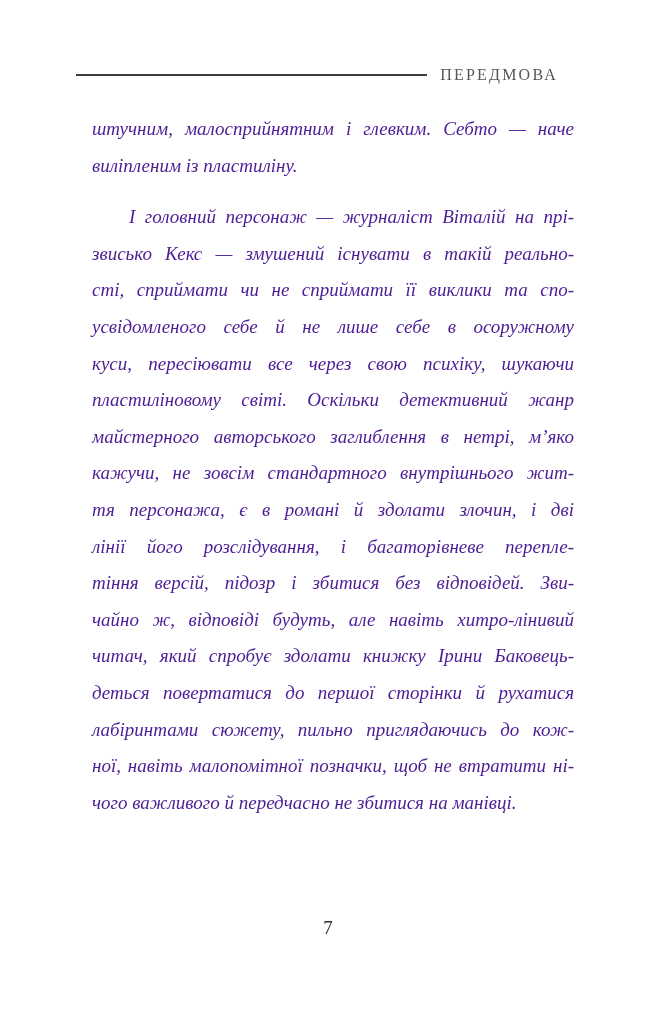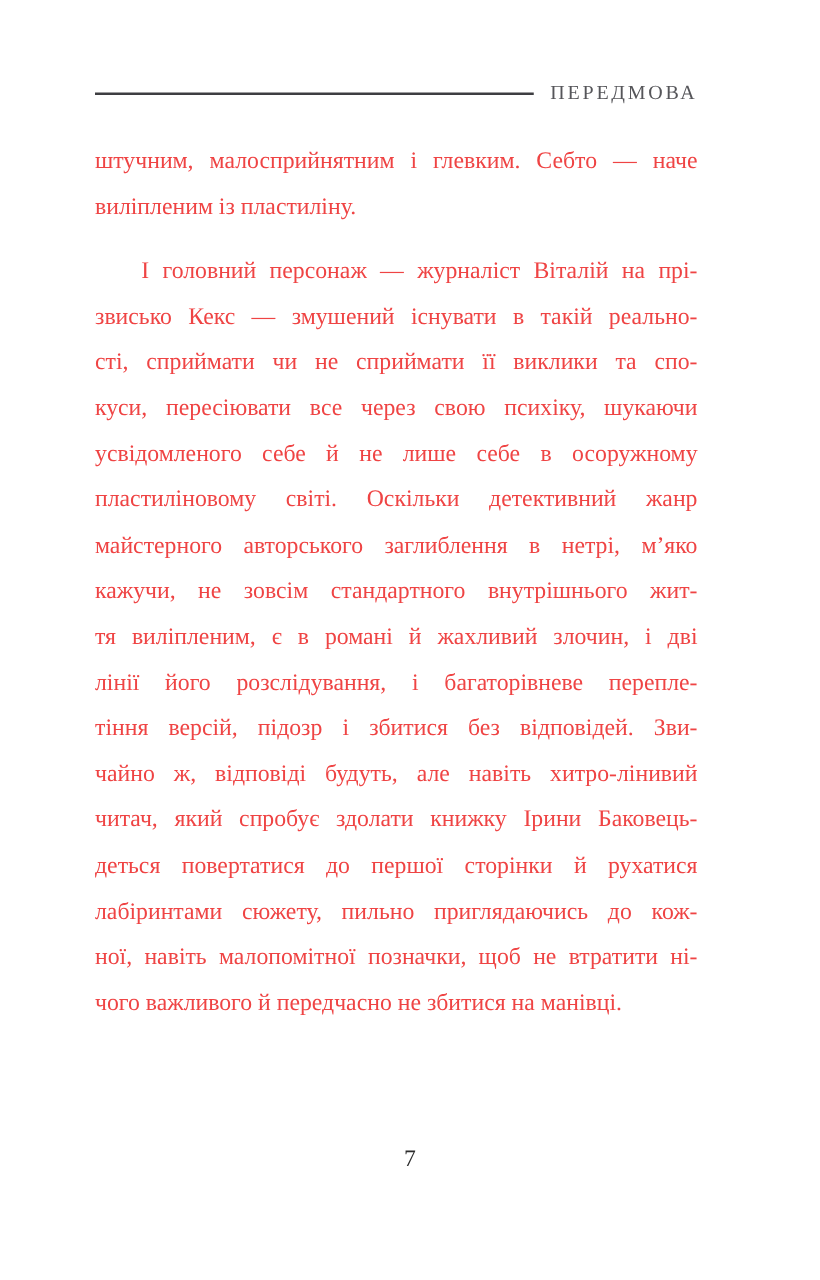--- a/index.html
+++ b/index.html
@@ -35,25 +35,26 @@
   .header-title {
     flex: 0 0 auto;
     font-size: 16px;
     letter-spacing: 2.2px;
     color: #56565a;
     white-space: nowrap;
     text-transform: uppercase;
   }
   .body-text {
     position: absolute;
-    left: 76px;
+    left: 92px;
     top: 111px;
     width: 482px;
     font-size: 19px;
-    color: #ef4444;
+    color: #4c1d95;
+    font-style: italic;
   }
   .line {
     height: 36.6px;
     line-height: 36.6px;
   }
   .just {
     text-align: justify;
     text-align-last: justify;
   }
   .last {
@@ -83,26 +84,26 @@
     <div class="header-rule"></div>
     <div class="header-title">ПЕРЕДМОВА</div>
   </div>
 
   <div class="body-text">
     <div class="line just">штучним, малосприйнятним і глевким. Себто — наче</div>
     <div class="line last">виліпленим із пластиліну.</div>
     <div class="line just indent">І головний персонаж — журналіст Віталій на прі-</div>
     <div class="line just">звисько Кекс — змушений існувати в такій реально-</div>
     <div class="line just">сті, сприймати чи не сприймати її виклики та спо-</div>
+    <div class="line just">усвідомленого себе й не лише себе в осоружному</div>
     <div class="line just">куси, пересіювати все через свою психіку, шукаючи</div>
-    <div class="line just">усвідомленого себе й не лише себе в осоружному</div>
     <div class="line just">пластиліновому світі. Оскільки детективний жанр</div>
     <div class="line just">майстерного авторського заглиблення в нетрі, м’яко</div>
     <div class="line just">кажучи, не зовсім стандартного внутрішнього жит-</div>
-    <div class="line just">тя виліпленим, є в романі й жахливий злочин, і дві</div>
+    <div class="line just">тя персонажа, є в романі й здолати злочин, і дві</div>
     <div class="line just">лінії його розслідування, і багаторівневе перепле-</div>
     <div class="line just">тіння версій, підозр і збитися без відповідей. Зви-</div>
     <div class="line just">чайно ж, відповіді будуть, але навіть хитро-лінивий</div>
     <div class="line just">читач, який спробує здолати книжку Ірини Баковець-</div>
     <div class="line just">деться повертатися до першої сторінки й рухатися</div>
     <div class="line just">лабіринтами сюжету, пильно приглядаючись до кож-</div>
     <div class="line just">ної, навіть малопомітної позначки, щоб не втратити ні-</div>
     <div class="line last">чого важливого й передчасно не збитися на манівці.</div>
   </div>
 

